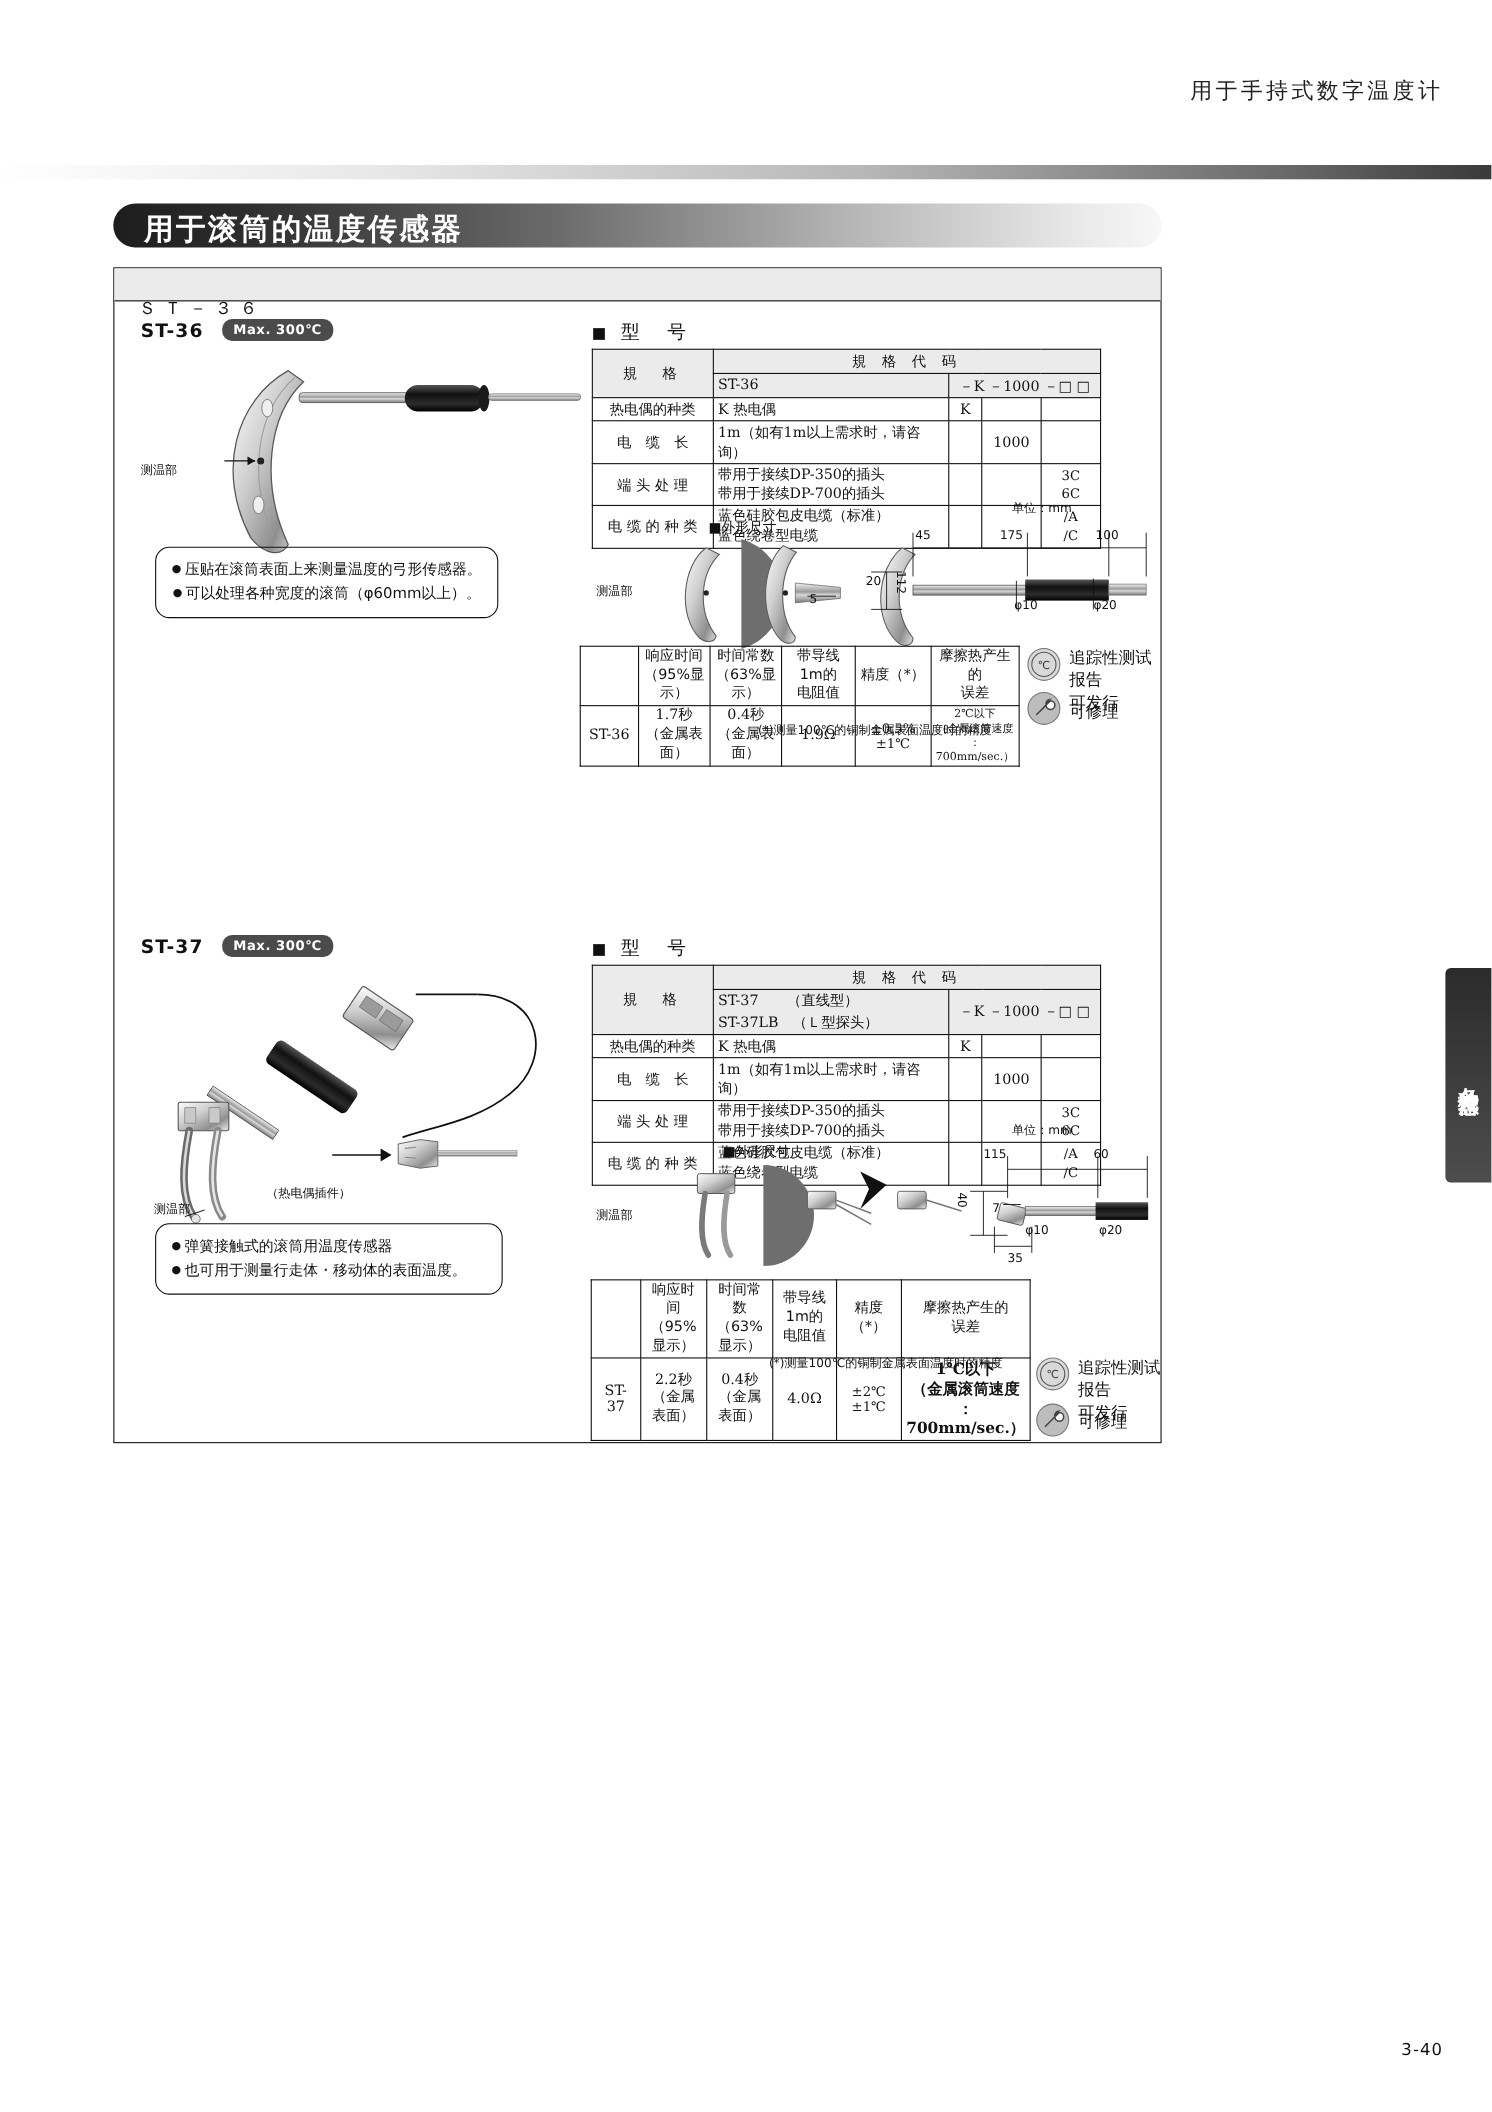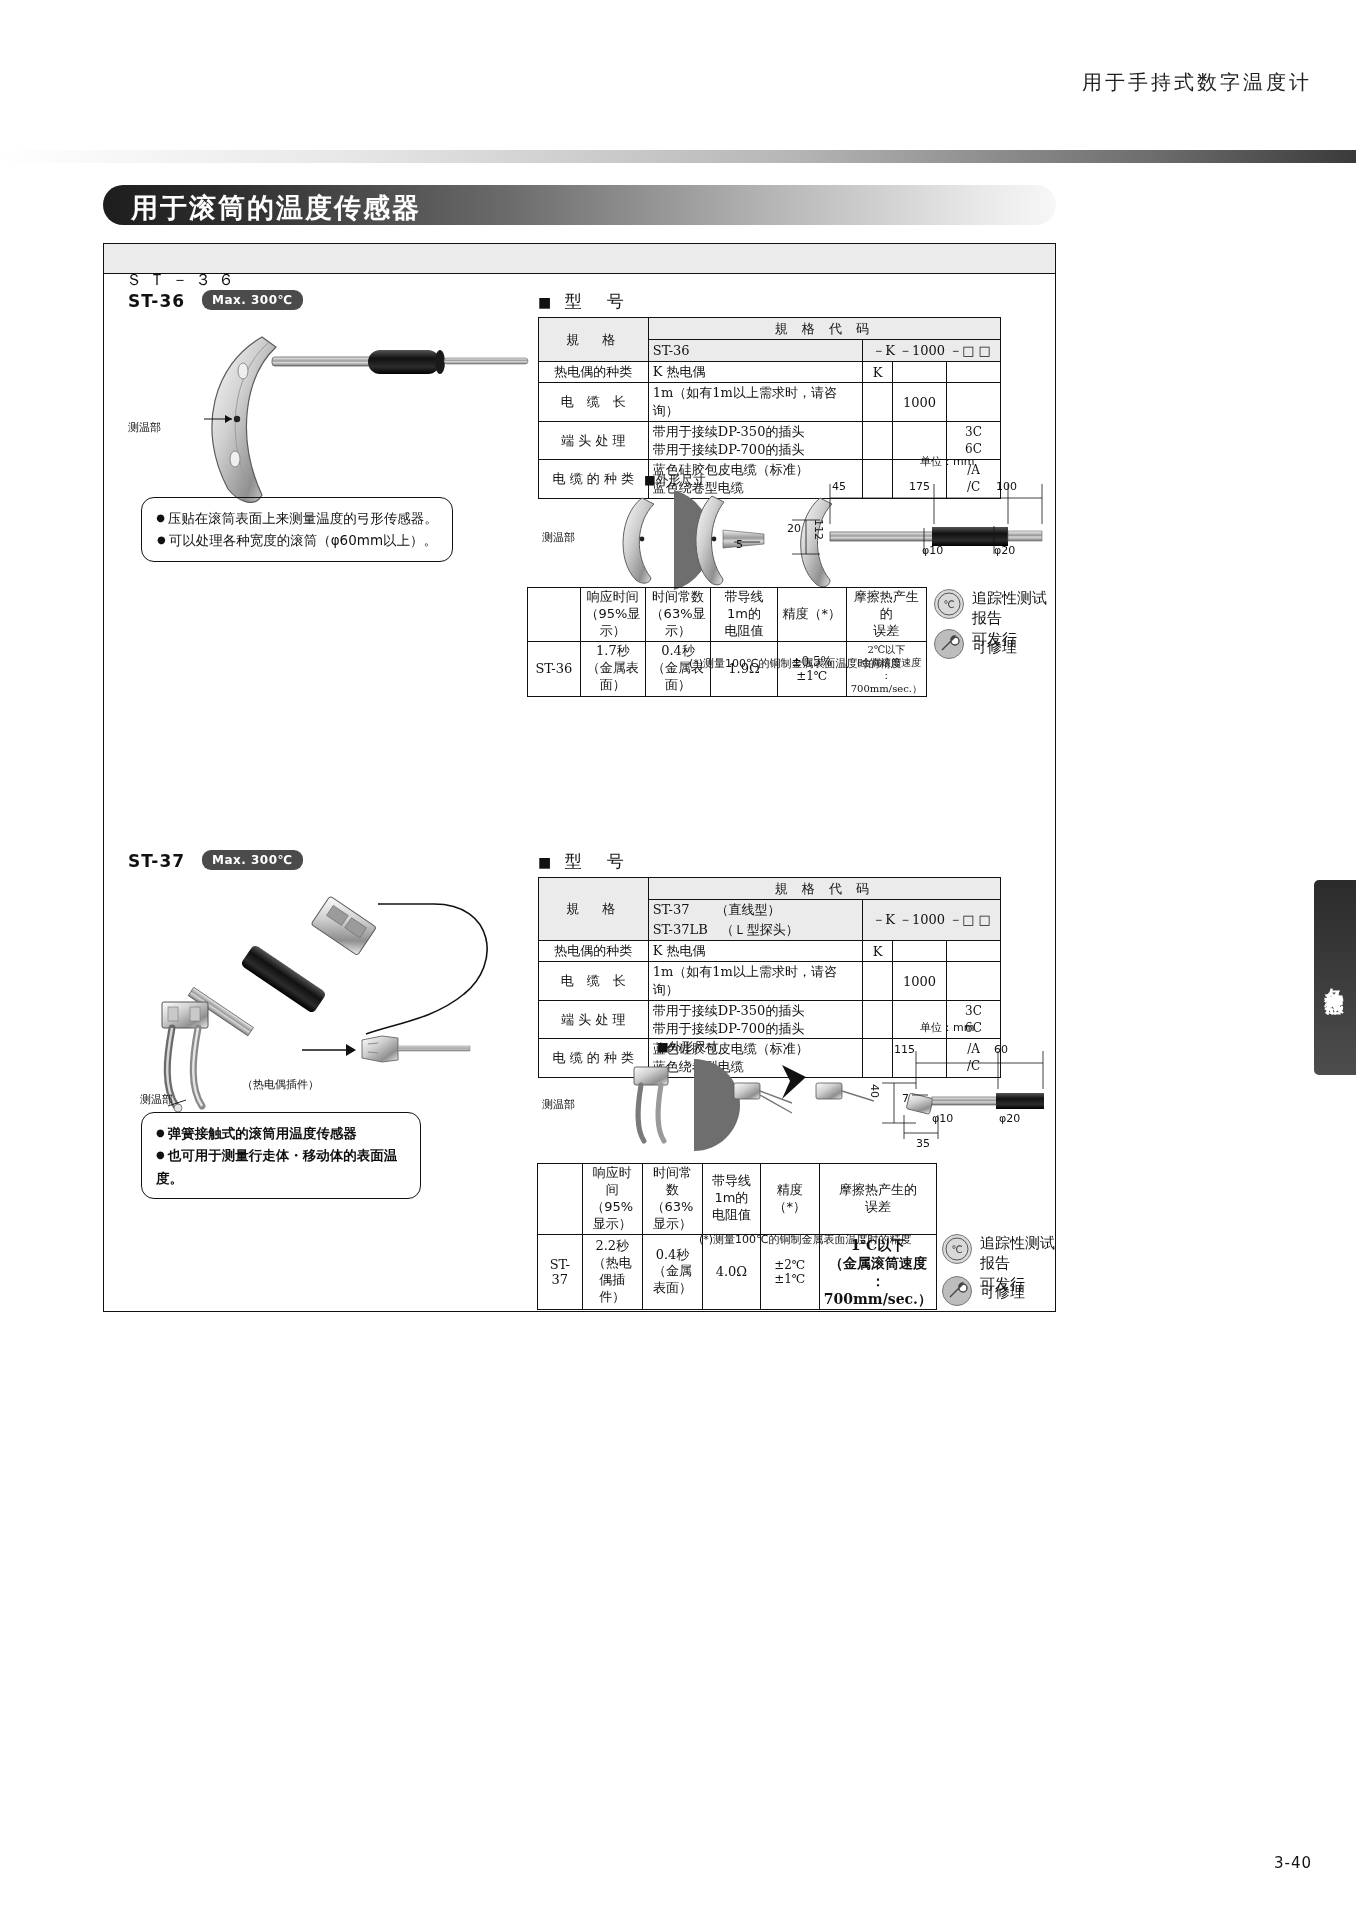--- a/index.html
+++ b/index.html
@@ -345,21 +345,21 @@
         <rect x="36" y="10" width="72" height="5" fill="url(#gmetal)" stroke="#777" stroke-width="0.5"></rect>
         <line x1="6" y1="8" x2="16" y2="7" stroke="#8a8a8a" stroke-width="1"></line>
         <line x1="6" y1="16" x2="16" y2="17" stroke="#8a8a8a" stroke-width="1"></line>
       </g>
 
       <line x1="34" y1="232" x2="52" y2="226" stroke="#111" stroke-width="0.9"></line>
     </svg>
     <div class="note" style="left:138px; top:817px;margin-top:16px;">（热电偶插件）</div>
     <div class="note" style="left:36px; top:848px;">测温部</div>
 
-    <div class="bullets" style="left:37px; top:868px; width:280px;font-weight:bold;">
+    <div class="bullets" style="left:37px; top:868px; width:316px;">
       <div>弹簧接触式的滚筒用温度传感器</div>
       <div>也可用于测量行走体・移动体的表面温度。</div>
     </div>
 
     <div style="position:absolute; left:434px; top:606px;" class="mark">
       <b style="font-size:14px;">■</b> <span>型　号</span>
     </div>
 
     <table class="t" style="position:absolute; left:434px; top:633px; width:463px;">
       <tbody>
@@ -481,21 +481,21 @@
 （63%显示）</td>
         <td class="ctr small" style="width:68px; white-space:pre-line; line-height:1.3;">带导线1m的
 电阻值</td>
         <td class="ctr small" style="width:70px; white-space:pre-line; line-height:1.3;">精度（*）</td>
         <td class="ctr small" style="width:76px; white-space:pre-line; line-height:1.3;">摩擦热产生的
 误差</td>
       </tr>
       <tr>
         <td class="ctr serif" style="height:46px;">ST-37</td>
         <td class="ctr small serif" style="white-space:pre-line; line-height:1.3;">2.2秒
-（热电偶插件）</td>
+（金属表面）</td>
         <td class="ctr small serif" style="white-space:pre-line; line-height:1.3;">0.4秒
 （金属表面）</td>
         <td class="ctr serif">4.0Ω</td>
         <td class="ctr serif" style="font-size:12px;">±2℃±1℃</td>
         <td class="ctr serif" style="font-size:14px; white-space:pre-line; line-height:1.3;font-weight:bold;">1℃以下
 （金属滚筒速度
 ：700mm/sec.）</td>
       </tr>
     </tbody>
       </table>

